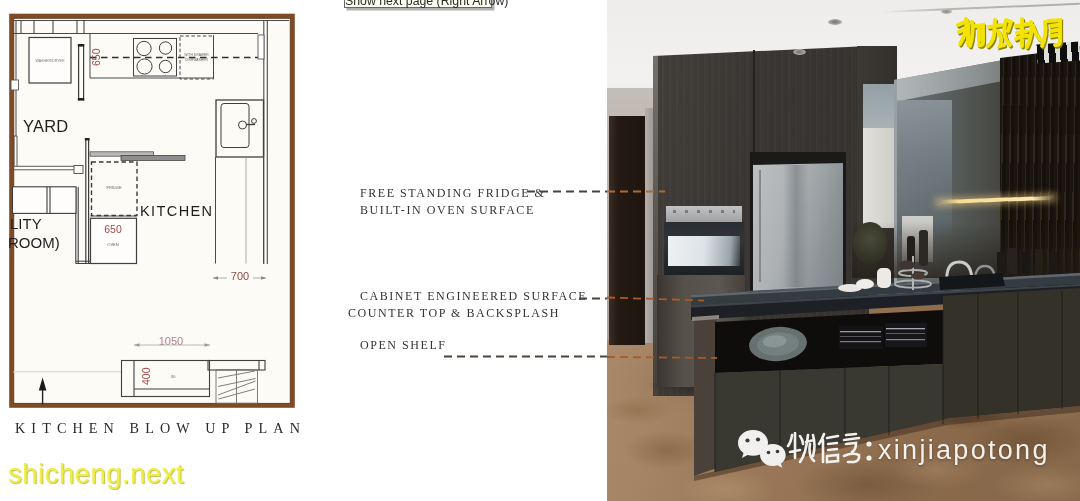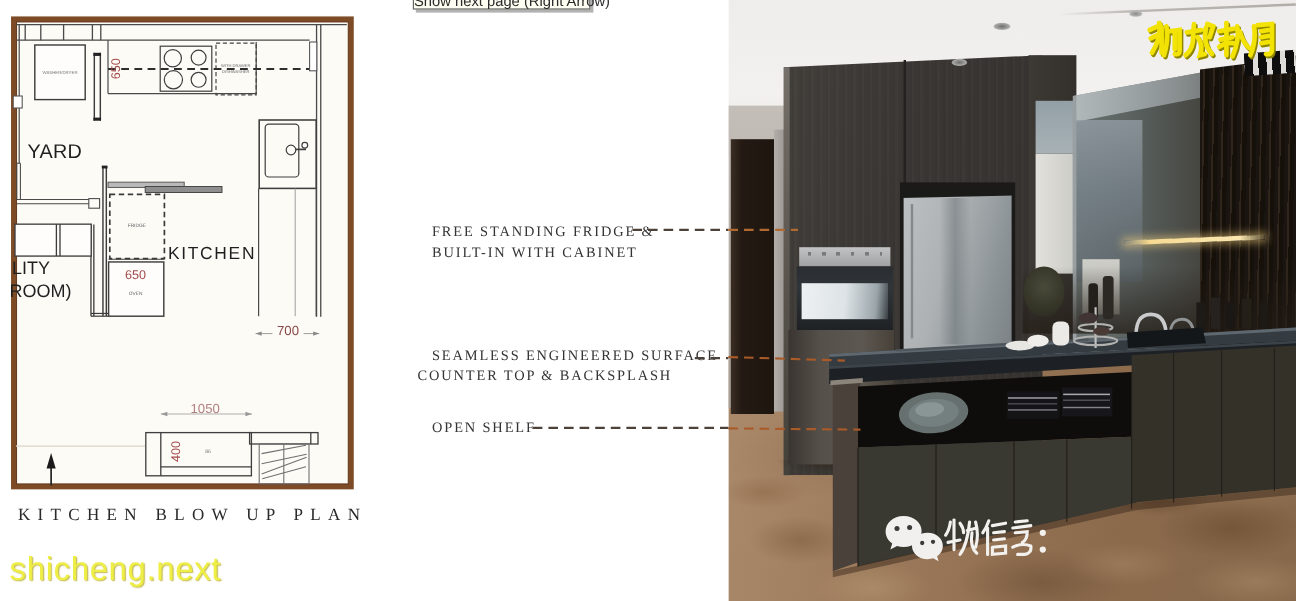--- a/index.html
+++ b/index.html
@@ -183,27 +183,27 @@
     <path d="M42.6 377.5 L38.8 390.5 L46.4 390.5 Z" fill="#1a1a1a"></path>
   </g>
 
   <text x="15" y="433" font-size="14.2" fill="#2a2a2a" font-family="Liberation Serif,serif" letter-spacing="6.1">KITCHEN BLOW UP PLAN</text>
 </svg>
 
 <div class="abs" style="left:344px;top:-16px;width:146px;height:22px;background:#fffef2;border:1px solid #666;box-shadow:2.5px 2.5px 0 rgba(125,125,125,0.6);font-size:12.3px;color:#2a2a2a;line-height:33px;text-align:center;white-space:nowrap;">Show next page (Right Arrow)</div>
 
 <div class="ann" style="left:360px;top:186px;">FREE STANDING FRIDGE &amp;</div>
 
-<div class="ann" style="left:360px;top:203px;">BUILT-IN WITH CABINET</div>
-
-<div class="ann" style="left:360px;top:289px;">SEAMLESS ENGINEERED SURFACE</div>
+<div class="ann" style="left:360px;top:203px;">BUILT-IN OVEN SURFACE</div>
+
+<div class="ann" style="left:360px;top:289px;">CABINET ENGINEERED SURFACE</div>
 
 <div class="ann" style="left:348px;top:306px;">COUNTER TOP &amp; BACKSPLASH</div>
 
-<div class="ann" style="left:360px;top:349px;">OPEN SHELF</div>
+<div class="ann" style="left:360px;top:338px;">OPEN SHELF</div>
 
 <svg class="abs" style="left:0;top:0;pointer-events:none;z-index:6;" width="1080" height="501" viewBox="0 0 1080 501">
 
   <line x1="527" y1="191.5" x2="607" y2="191.5" stroke="#4c423a" stroke-width="1.8" stroke-dasharray="8,5"></line>
   <line x1="607" y1="191.5" x2="665" y2="191.5" stroke="#b06a30" stroke-width="1.8" stroke-dasharray="8,5"></line>
 
   <line x1="579" y1="298.5" x2="607" y2="298.5" stroke="#4c423a" stroke-width="1.8" stroke-dasharray="8,5"></line>
   <line x1="607" y1="297.5" x2="704" y2="300.5" stroke="#a85a28" stroke-width="1.8" stroke-dasharray="8,5"></line>
 
   <line x1="444" y1="356.5" x2="607" y2="356.5" stroke="#4c423a" stroke-width="1.8" stroke-dasharray="8,5"></line>
@@ -401,16 +401,16 @@
   <svg width="92" height="34" viewBox="0 0 92 34" style="vertical-align:-7px;">
     <g stroke="#f3f1ee" stroke-width="2.6" fill="none" stroke-linecap="round">
       <path d="M6 3 Q5 10 2 14 M9 1 Q9 18 9 26 M4 20 L14 18 M14 4 Q17 8 17 12 M22 3 Q20 22 14 30 M20 10 L28 8 M24 12 Q22 24 28 29 M27 3 Q30 14 27 24"></path>
       <path d="M38 2 Q36 8 33 12 M37 8 L37 30 M41 6 L52 4 M42 12 L51 11 M42 18 L51 17 M41 24 L52 23 L52 29 L41 30 L41 24"></path>
       <path d="M60 3 L70 2 M58 8 L73 6 M60 12 L70 11 Q70 18 66 20 M58 24 Q66 20 73 23 Q74 29 68 30 L62 30"></path>
     </g>
     <g fill="#f3f1ee">
       <circle cx="83" cy="12" r="2.6"></circle>
       <circle cx="83" cy="26" r="2.6"></circle>
     </g>
-  </svg>
+  </svg><span style="letter-spacing:2.3px;">xinjiapotong</span>
 </div>
 
 <div class="abs" style="left:8px;top:458px;font-size:27.5px;color:#eeee44;text-shadow:1px 1px 1px rgba(180,170,40,0.8);letter-spacing:0.5px;">shicheng.next</div>
 
 </body></html>

